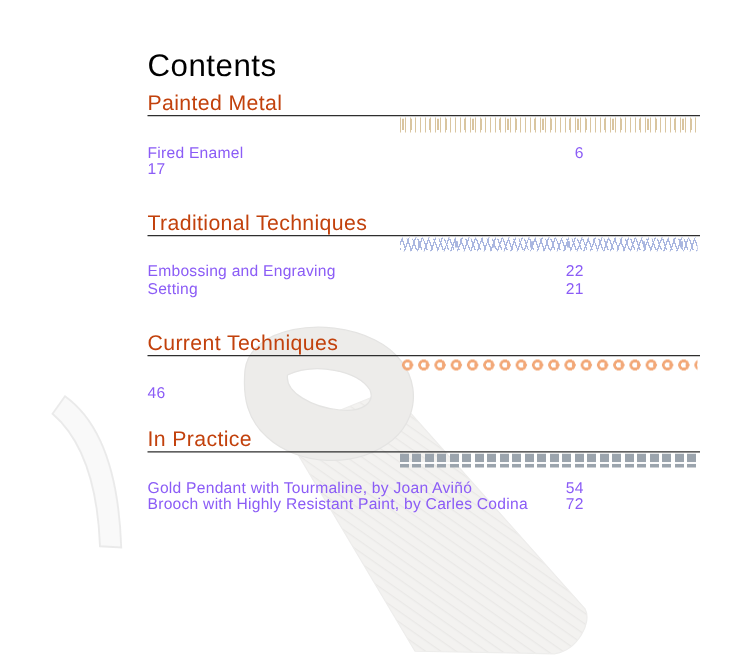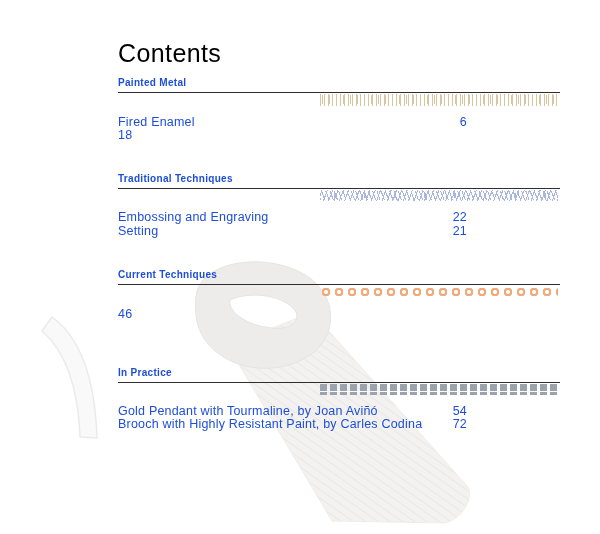--- a/index.html
+++ b/index.html
@@ -18,23 +18,23 @@
     position: relative; z-index: 1;
     padding: 40px 0 0 118px;
     width: 442px;
   }
   .page-title {
     font-size: 25px; font-weight: 400; color: #000000;
     line-height: 26px; margin: 0; letter-spacing: 0.4px;
   }
   .toc-section { margin-top: 30px; }
   .toc-section:first-of-type { margin-top: 10px; }
-  .toc-section:nth-of-type(4) { margin-top: 45px; }
+  .toc-section:nth-of-type(4) { margin-top: 24px; }
   .section-title {
-    font-size: 10px; font-weight: 700; color: #1d4ed8;
+    font-size: 17px; font-weight: 400; color: #c2410c;
     line-height: 13px; margin: 0 0 3px 0; letter-spacing: 0.3px;
   }
   .rule { width: 442px; height: 1px; background: #2e2e2e; }
   .strip {
     width: 238px; height: 12px;
     margin-left: 202px; margin-top: 1px;
   }
   
   .strip-brushstroke-barcode {
     background:
@@ -61,21 +61,21 @@
     background:
       repeating-linear-gradient(0deg, transparent 0 3px, rgba(255,255,255,0.95) 3px 4px, transparent 4px 9px),
       repeating-linear-gradient(90deg, currentColor 0 7px, transparent 7px 10px);
   }
   .entries {
     list-style: none; margin: 10px 0 0 0; padding: 0;
     width: 349px;
   }
   .entry {
     display: flex; justify-content: space-between; align-items: baseline;
-    font-size: 12.5px; line-height: 13.2px; color: #1d4ed8;
+    font-size: 12.5px; line-height: 13.2px; color: #8b5cf6;
     letter-spacing: 0.2px;
   }
   .entry-page { text-align: right; }
 </style>
 </head>
 <body>
 
 <svg class="watermark" viewBox="0 0 600 534" xmlns="http://www.w3.org/2000/svg">
   <defs>
     <pattern id="hatch" width="7" height="7" patternUnits="userSpaceOnUse" patternTransform="rotate(35)">
@@ -98,21 +98,21 @@
     <h2 class="section-title">Painted Metal</h2>
     <div class="rule"></div>
     <div class="strip strip-brushstroke-barcode" style="color: rgb(217, 197, 160);"></div>
     <ul class="entries">
   <li class="entry">
     <span class="entry-label">Fired Enamel</span>
     <span class="entry-page">6</span>
   </li>
 
   <li class="entry">
-    <span class="entry-page">18</span>
+    <span class="entry-page">17</span>
   </li>
 
 </ul>
   </section>
 
   <section class="toc-section">
     <h2 class="section-title">Traditional Techniques</h2>
     <div class="rule"></div>
     <div class="strip strip-thorn-scribble" style="color: rgb(169, 182, 224);"></div>
     <ul class="entries">

